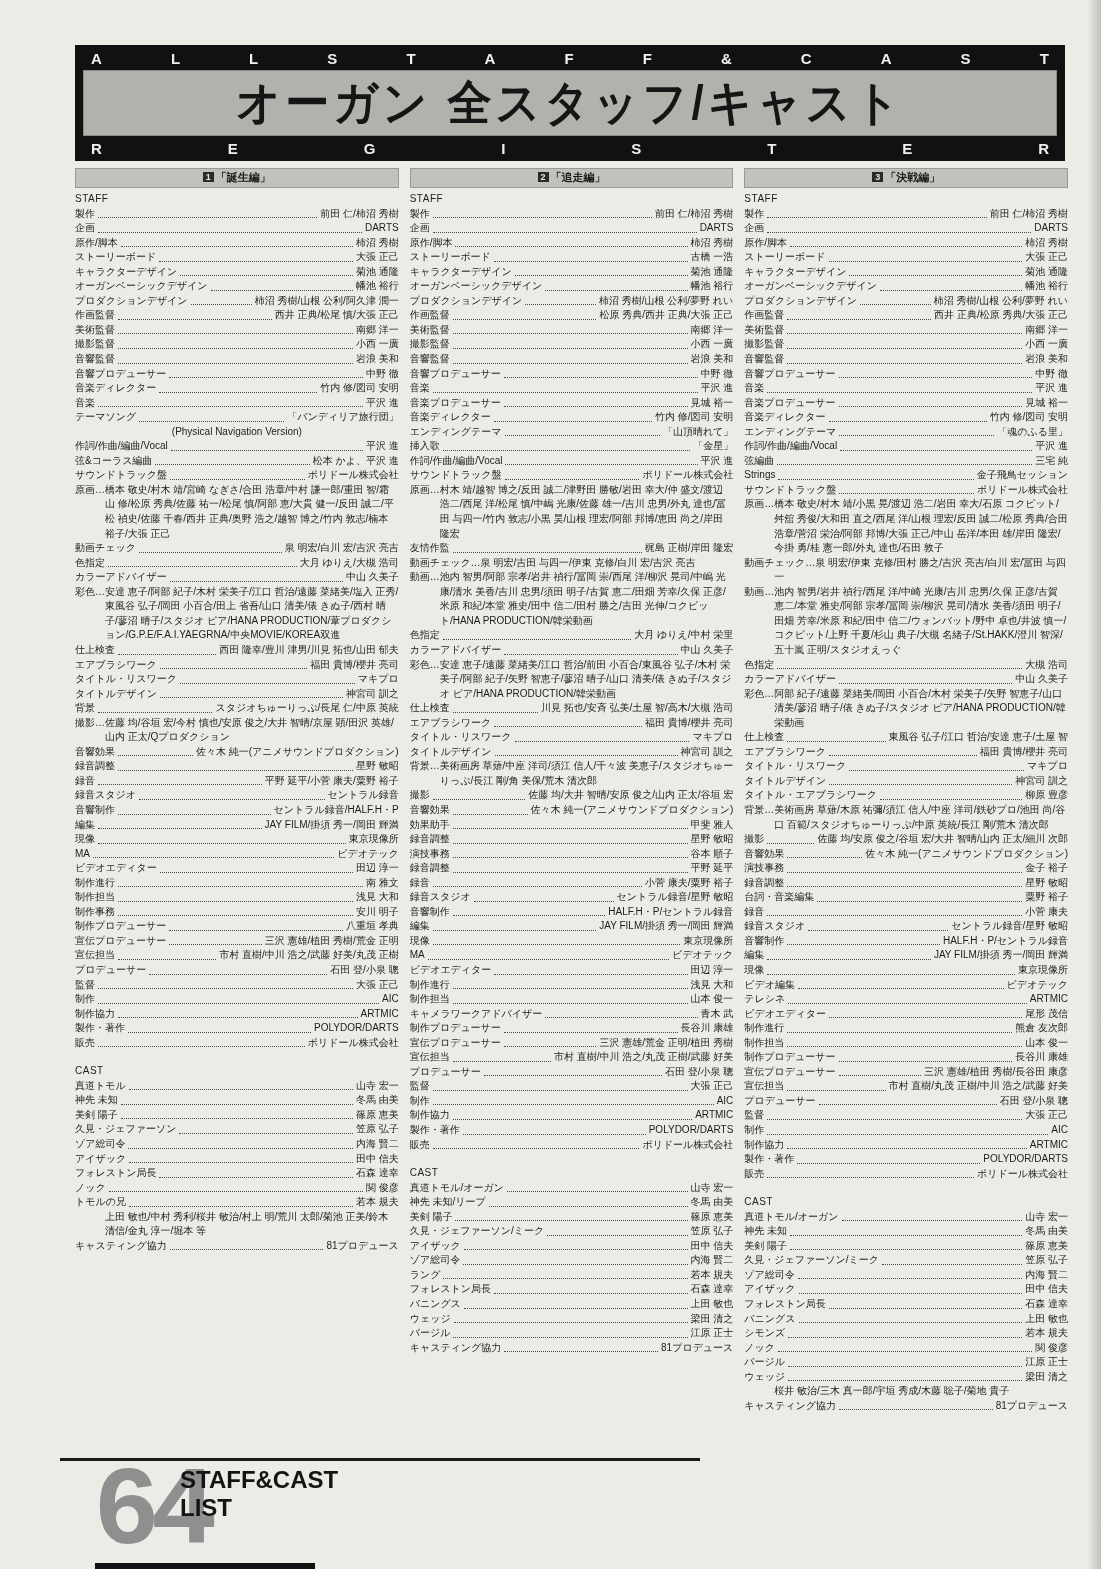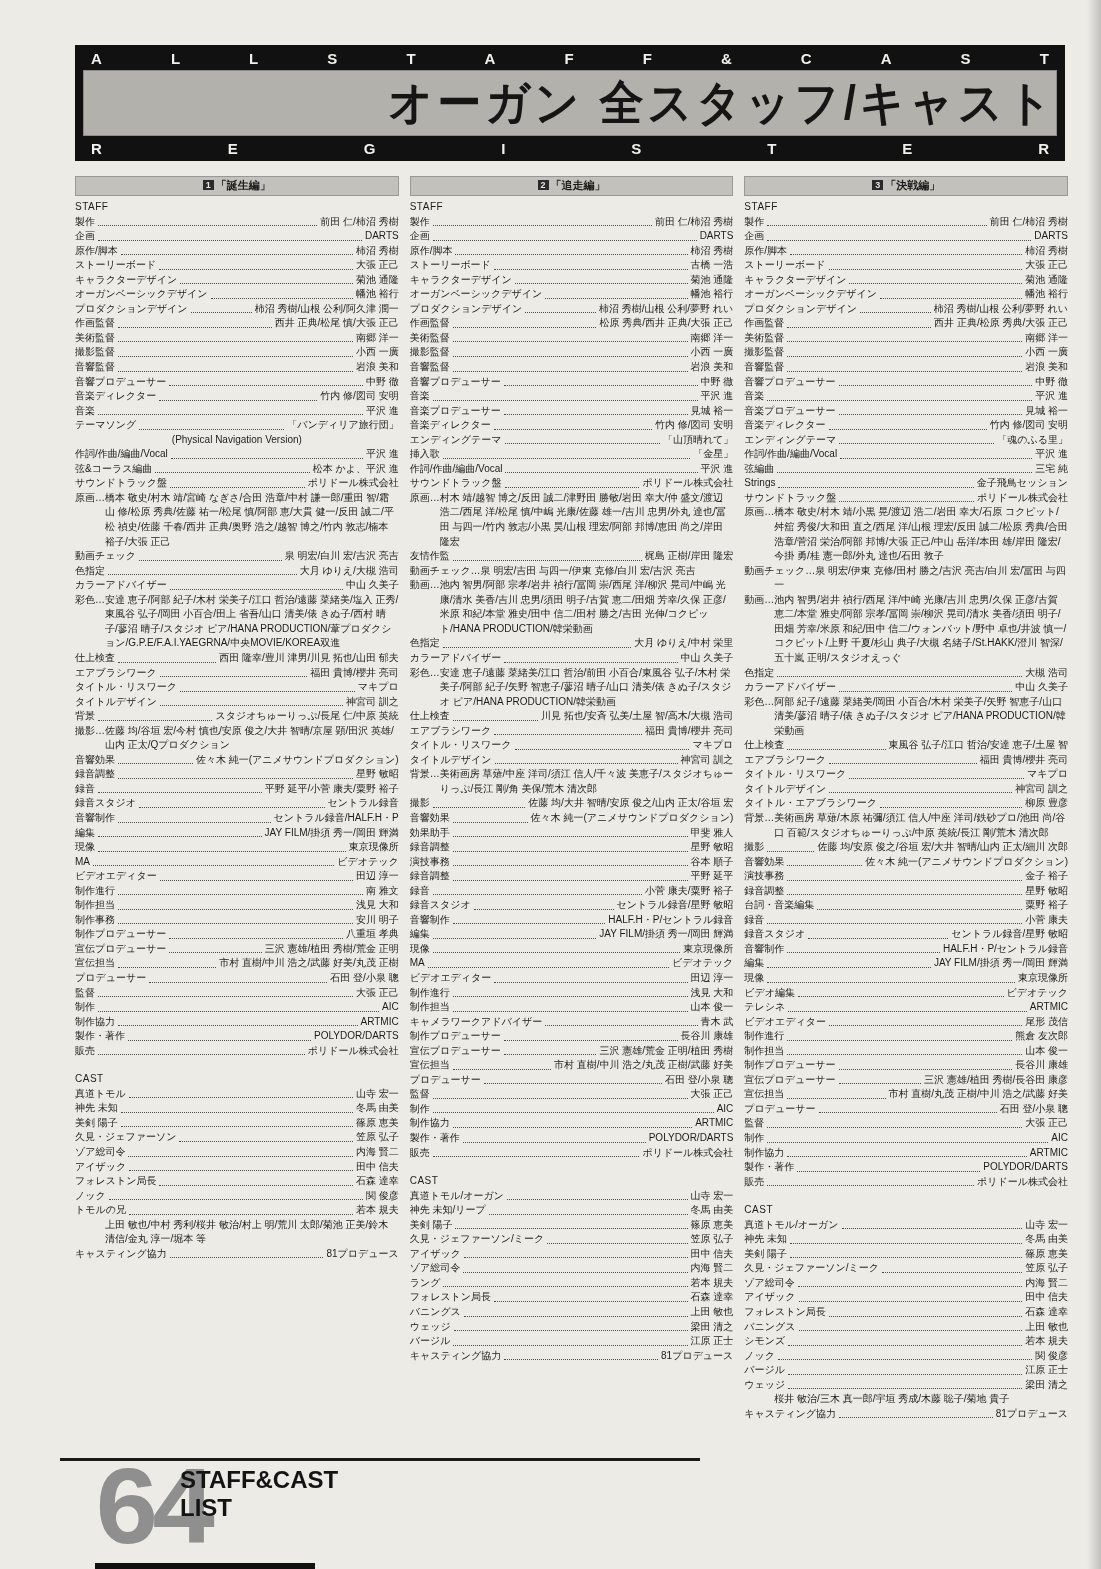--- a/index.html
+++ b/index.html
@@ -24,30 +24,30 @@
   .letter-row{
     display:flex;justify-content:space-between;align-items:center;
     padding:0 10px;height:20px;flex:0 0 20px;
   }
   .letter-row span{
     color:#f2f0ec;font-weight:bold;font-size:15px;line-height:1;
     font-family:"Liberation Sans",sans-serif;
   }
   .banner-mid{
     flex:1;margin:2px 2px;background:#b3b1ac;
-    display:flex;align-items:center;justify-content:flex-end;
+    display:flex;align-items:center;justify-content:center;
     border:1px solid #8d8b87;
   }
   .banner-title{
     font-size:44px;font-weight:900;letter-spacing:4px;color:#151515;
     transform:scaleY(1.08);white-space:nowrap;
   }
   
   .columns{
-    position:absolute;left:75px;top:176px;width:993px;
+    position:absolute;left:75px;top:168px;width:993px;
     display:flex;gap:11px;align-items:flex-start;
   }
   .column{flex:1 1 0;min-width:0;}
   .col-header{
     background:#c3c1bc;border:1px solid #9a9894;
     text-align:center;font-size:11px;font-weight:bold;
     padding:1px 0 2px;margin-bottom:4px;color:#1a1a1a;
   }
   .col-header .num{
     display:inline-block;background:#2a2a2a;color:#e8e6e1;

